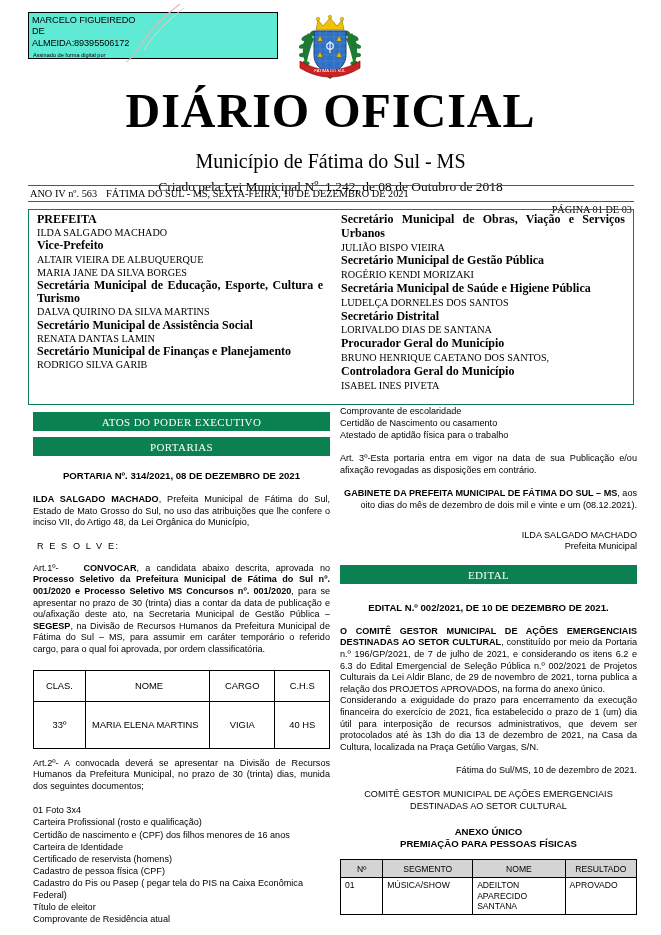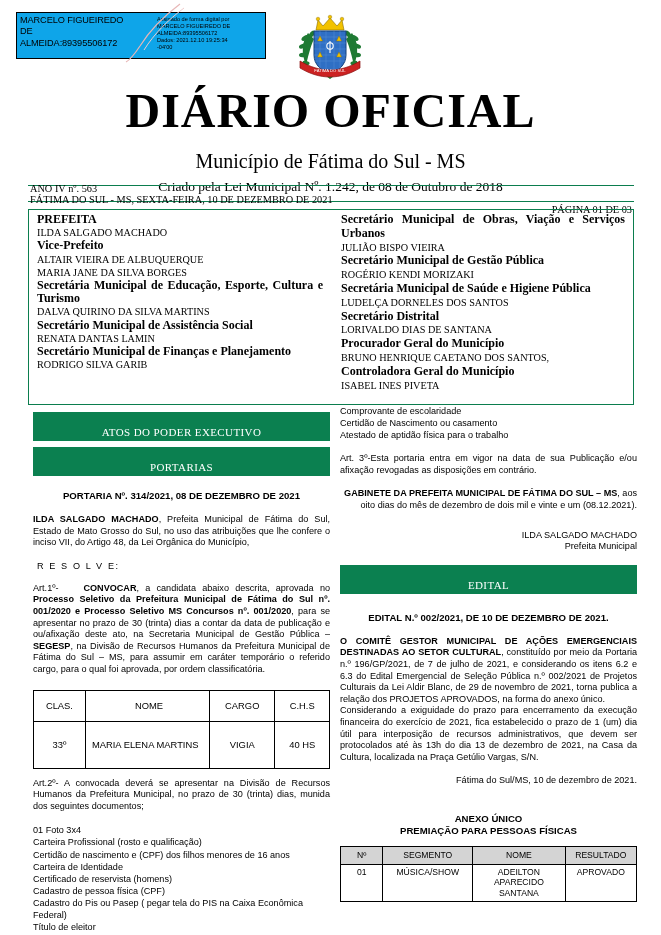--- a/index.html
+++ b/index.html
@@ -21,30 +21,31 @@
     position: relative;
     width: 661px;
     height: 935px;
     box-sizing: border-box;
     padding: 0;
   }
 
   
   .sig-stamp {
     position: absolute;
-    left: 16px;
+    left: 28px;
     top: 12px;
     width: 250px;
     height: 47px;
     border: 1px solid #000;
     box-sizing: border-box;
     display: flex;
     font-family: "Liberation Sans", sans-serif;
-    background: #0ea5e9;
+    background: #5eead4;
     overflow: hidden;
+    flex-direction: column;
   }
   .sig-left {
     width: 136px;
     padding: 2px 2px 0 3px;
     font-size: 9.2px;
     line-height: 11.4px;
     letter-spacing: -0.1px;
     box-sizing: border-box;
   }
   .sig-right {
@@ -109,21 +110,21 @@
     border-top: 1.6px solid #0b7d4e;
     border-bottom: 1.6px solid #0b7d4e;
     height: 17px;
     display: flex;
     align-items: center;
     justify-content: space-between;
     font-family: "Liberation Serif", serif;
     font-size: 10.3px;
     box-sizing: border-box;
   }
-  .edition-left { display: flex; padding-left: 2px; flex-direction: column;}
+  .edition-left { display: flex; gap: 9px; padding-left: 2px;}
   .edition-right { padding-right: 2px; margin-top: 31px; }
 
   
   .officials {
     position: absolute;
     left: 28px;
     top: 209px;
     width: 606px;
     height: 196px;
     border: 1.6px solid #0b7d4e;
@@ -167,21 +168,21 @@
   }
 
   
   .banner {
     background: #0b8050;
     color: #ffffff;
     text-align: center;
     font-family: "Liberation Serif", serif;
     font-size: 11px;
     letter-spacing: 0.4px;
-    padding: 14px 0 2px 0;
+    padding: 4px 0 2px 0;
     line-height: 13px;
   }
 
   
   .doc {
     font-family: "Liberation Sans", sans-serif;
     font-size: 9.1px;
     line-height: 11.6px;
     text-align: justify;
   }
@@ -245,21 +246,20 @@
     width: 100%;
     font-family: "Liberation Sans", sans-serif;
     table-layout: fixed;
   }
   table.anexo th, table.anexo td {
     border: 1px solid #000;
     font-size: 8.6px;
     font-weight: normal;
     padding: 2px 4px;
     vertical-align: top;
-    text-align: center;
   }
   table.anexo th {
     background: #d4d4d4;
     text-align: center;
     height: 13px;
     vertical-align: middle;
   }
   table.anexo td { line-height: 10.4px; height: 32px; }
   .a-num { width: 13%; }
   .a-seg { width: 31%; }
@@ -464,20 +464,21 @@
     <div class="doc-head">EDITAL N.º 002/2021, DE 10 DE DEZEMBRO DE 2021.</div>
     <div class="spacer-12"></div>
 
     <div class="doc"><b>O COMITÊ GESTOR MUNICIPAL DE AÇÕES EMERGENCIAIS DESTINADAS AO SETOR CULTURAL</b><span>, constituído por meio da Portaria n.º 196/GP/2021, de 7 de julho de 2021, e considerando os itens 6.2 e 6.3  do Edital Emergencial de Seleção Pública n.º 002/2021 de Projetos Culturais da Lei Aldir Blanc, de 29 de novembro de 2021, torna publica a relação dos PROJETOS APROVADOS, na forma do anexo único.</span></div>
     <div class="doc">Considerando a exiguidade do prazo para encerramento da execução financeira do exercício de 2021, fica estabelecido o prazo de 1 (um) dia útil para interposição de recursos administrativos, que devem ser protocolados até às 13h do dia 13 de dezembro de 2021, na Casa da Cultura, localizada na Praça Getúlio Vargas, S/N.</div>
     <div class="spacer-12"></div>
 
     <div class="doc doc-right">Fátima do Sul/MS, 10 de dezembro de 2021.</div>
     <div class="spacer-12"></div>
 
+    <div class="doc doc-center">COMITÊ GESTOR MUNICIPAL DE AÇÕES EMERGENCIAIS DESTINADAS AO SETOR CULTURAL</div>
     <div class="spacer-14"></div>
 
     <div class="doc-head">ANEXO ÚNICO</div>
     <div class="doc-head">PREMIAÇÃO PARA PESSOAS FÍSICAS</div>
     <div class="spacer-9"></div>
 
     <table class="anexo">
       <thead>
         <tr>
           <th class="a-num">Nº</th>

